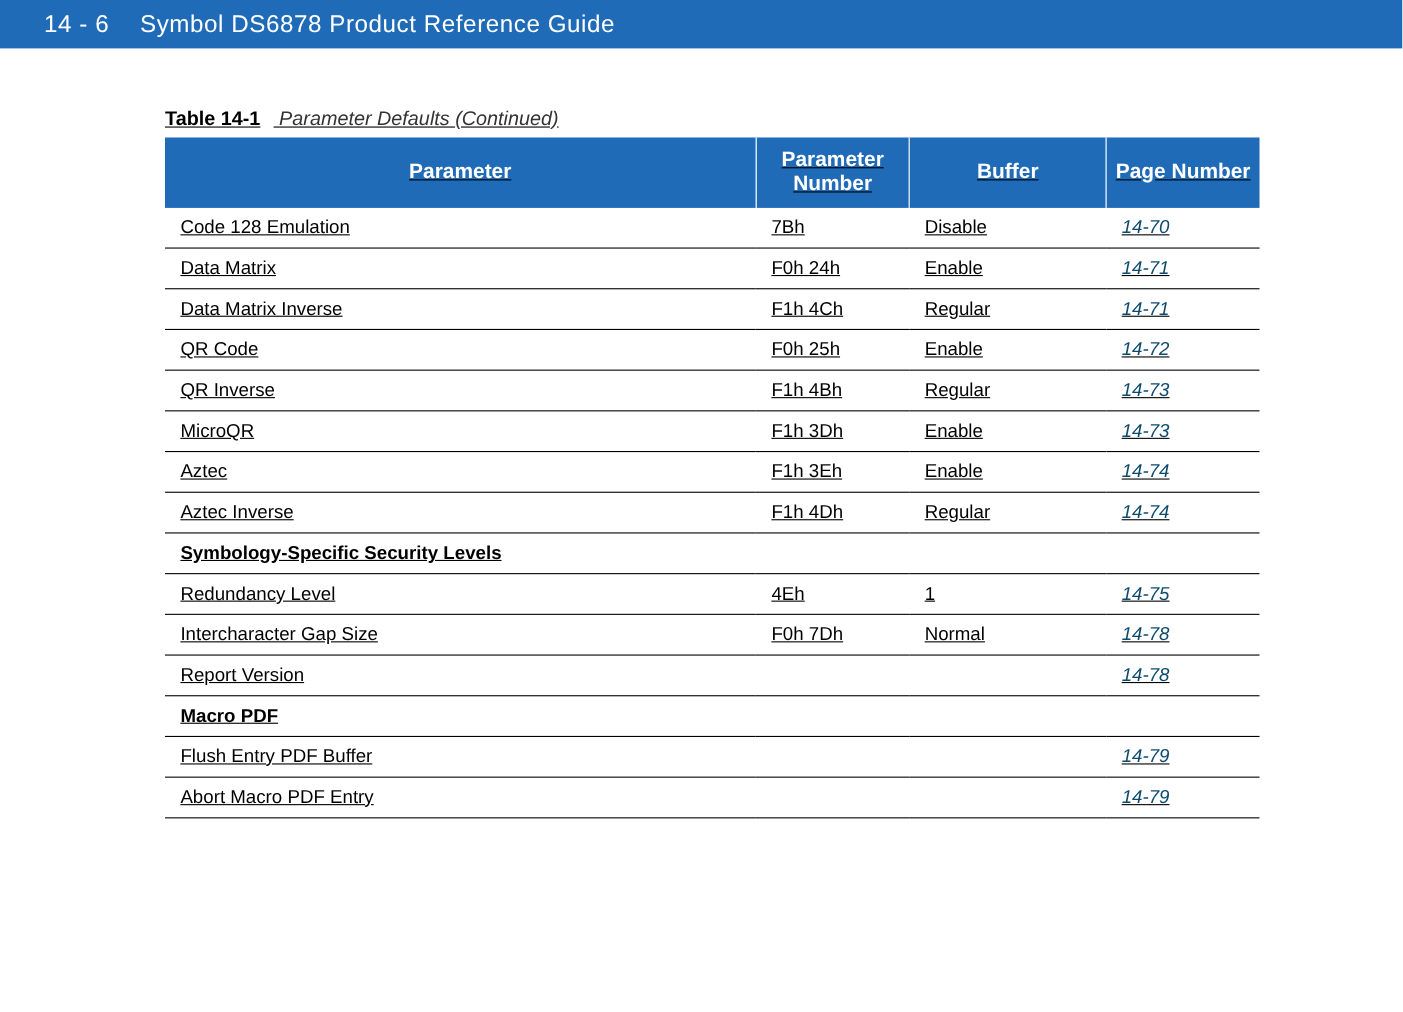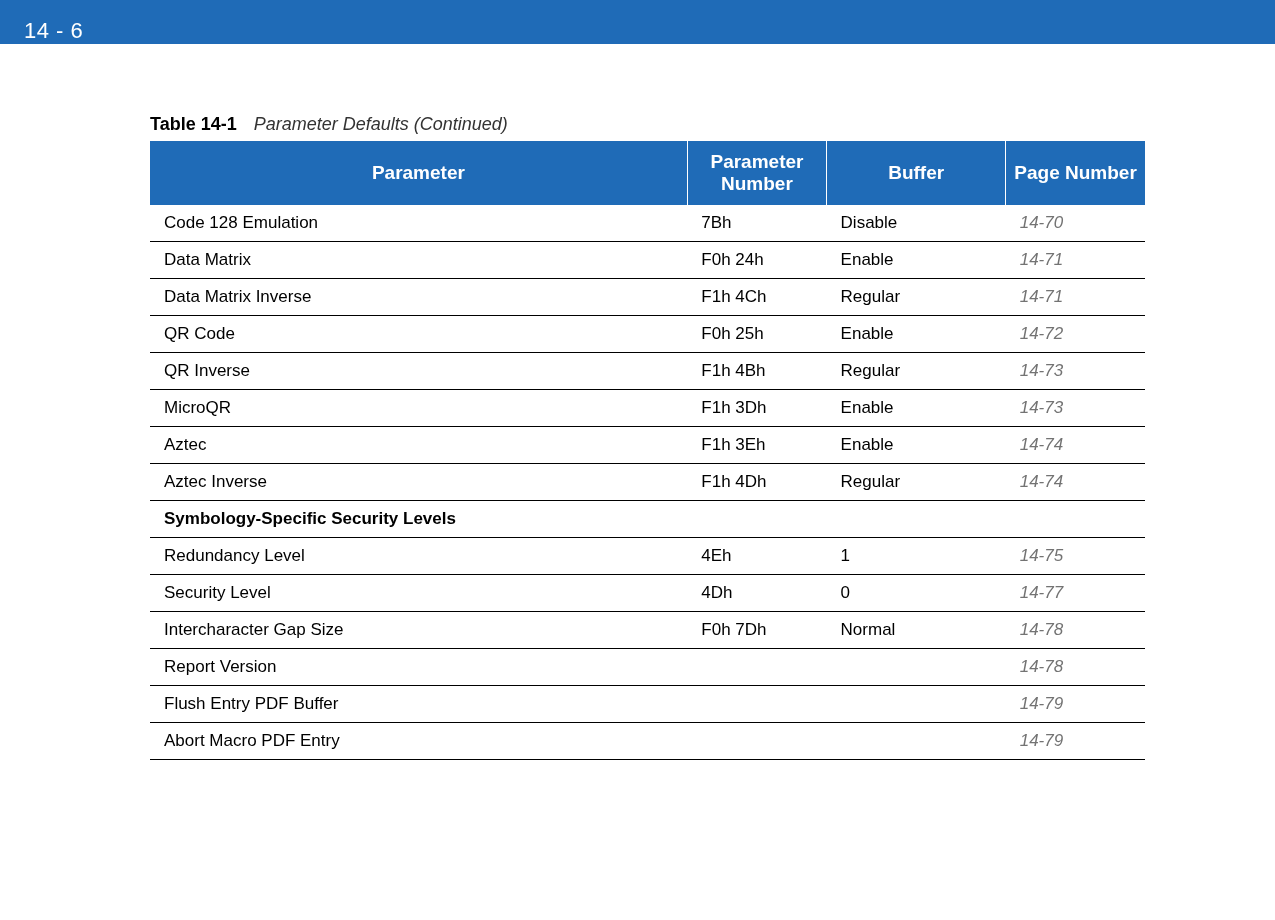--- a/index.html
+++ b/index.html
@@ -7,37 +7,38 @@
     margin: 0;
     font-family: Arial, Helvetica, sans-serif;
     background: #fff;
     width: 1275px;
   }
   .header-bar {
     background: #1f6bb7;
     color: #fff;
     height: 44px;
     display: flex;
-    align-items: flex-end;
-    padding-left: 24px;
+    align-items: center;
+    padding-left: 40px;
     font-family: "Arial Narrow", Arial, sans-serif;
     font-stretch: condensed;
     letter-spacing: 0.5px;
   }
   .header-bar .page-num {
     font-size: 22px;
     font-weight: 400;
     margin-right: 28px;
   }
   .header-bar .doc-title {
     font-size: 22px;
     font-weight: 400;
   }
   .content {
-    padding: 70px 130px 40px 150px;
+    padding: 54px 130px 40px 150px;
+    text-decoration: underline;
   }
   .table-caption {
     margin-bottom: 6px;
     font-size: 18px;
   }
   .table-caption .tbl-label {
     font-family: "Arial Narrow", Arial, sans-serif;
     font-stretch: condensed;
     font-weight: 700;
     color: #000;
@@ -67,32 +68,33 @@
     border-bottom: 1.5px solid #000;
     padding: 8px 10px 8px 14px;
     font-size: 17px;
     vertical-align: middle;
   }
   .col-param { width: 54%; }
   .col-num { width: 14%; }
   .col-default { width: 18%; }
   .col-page { width: 14%; }
   .page-link {
-    color: #737373;
+    color: #0c4a6e;
     font-style: italic;
   }
   .section-row td {
     font-weight: 700;
   }
 </style>
 </head>
 <body>
 
 <div class="header-bar">
   <span class="page-num">14 - 6</span>
+  <span class="doc-title">Symbol DS6878 Product Reference Guide</span>
 </div>
 
 <div class="content">
 
   <div class="table-caption">
     <span class="tbl-label">Table 14-1</span>
     <span class="tbl-title">Parameter Defaults (Continued)</span>
   </div>
 
   <table class="param-table">
@@ -160,37 +162,34 @@
         <tr class="section-row">
           <td colspan="4">Symbology-Specific Security Levels</td>
         </tr>
         <tr>
           <td>Redundancy Level</td>
           <td>4Eh</td>
           <td>1</td>
           <td><span class="page-link">14-75</span></td>
         </tr>
         <tr>
-          <td>Security Level</td>
-          <td>4Dh</td>
-          <td>0</td>
-          <td><span class="page-link">14-77</span></td>
-        </tr>
-        <tr>
           <td>Intercharacter Gap Size</td>
           <td>F0h 7Dh</td>
           <td>Normal</td>
           <td><span class="page-link">14-78</span></td>
         </tr>
         <tr>
           <td>Report Version</td>
           <td></td>
           <td></td>
           <td><span class="page-link">14-78</span></td>
         </tr>
+        <tr class="section-row">
+          <td colspan="4">Macro PDF</td>
+        </tr>
         <tr>
           <td>Flush Entry PDF Buffer</td>
           <td></td>
           <td></td>
           <td><span class="page-link">14-79</span></td>
         </tr>
         <tr>
           <td>Abort Macro PDF Entry</td>
           <td></td>
           <td></td>

